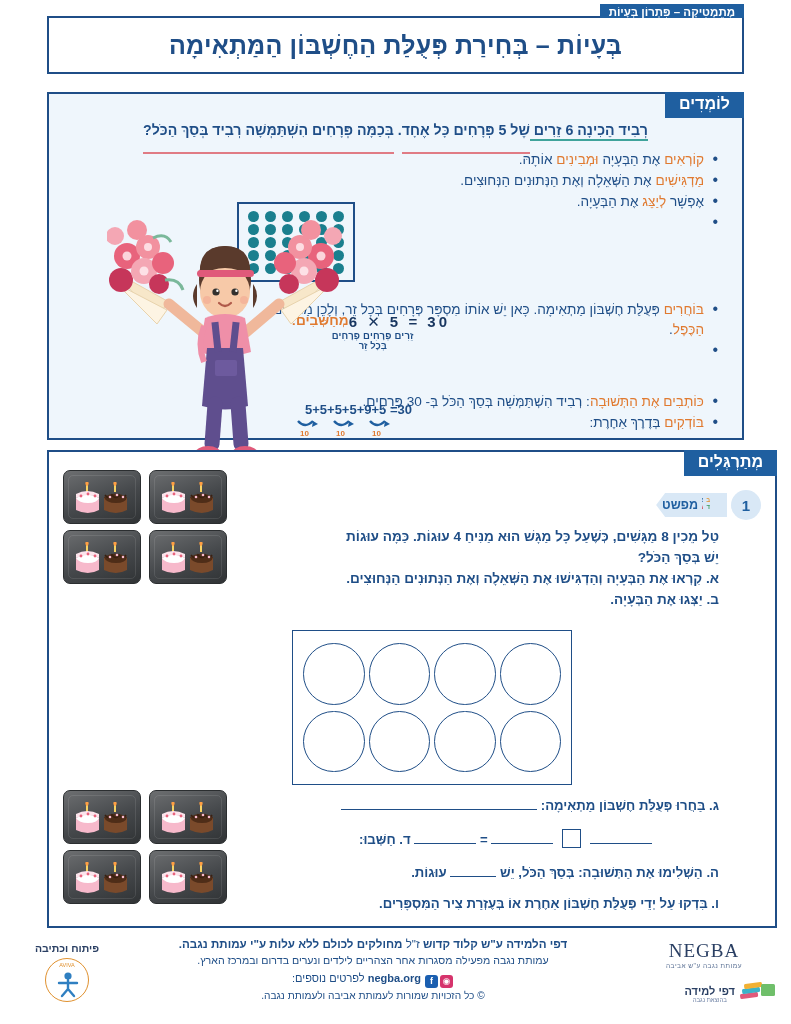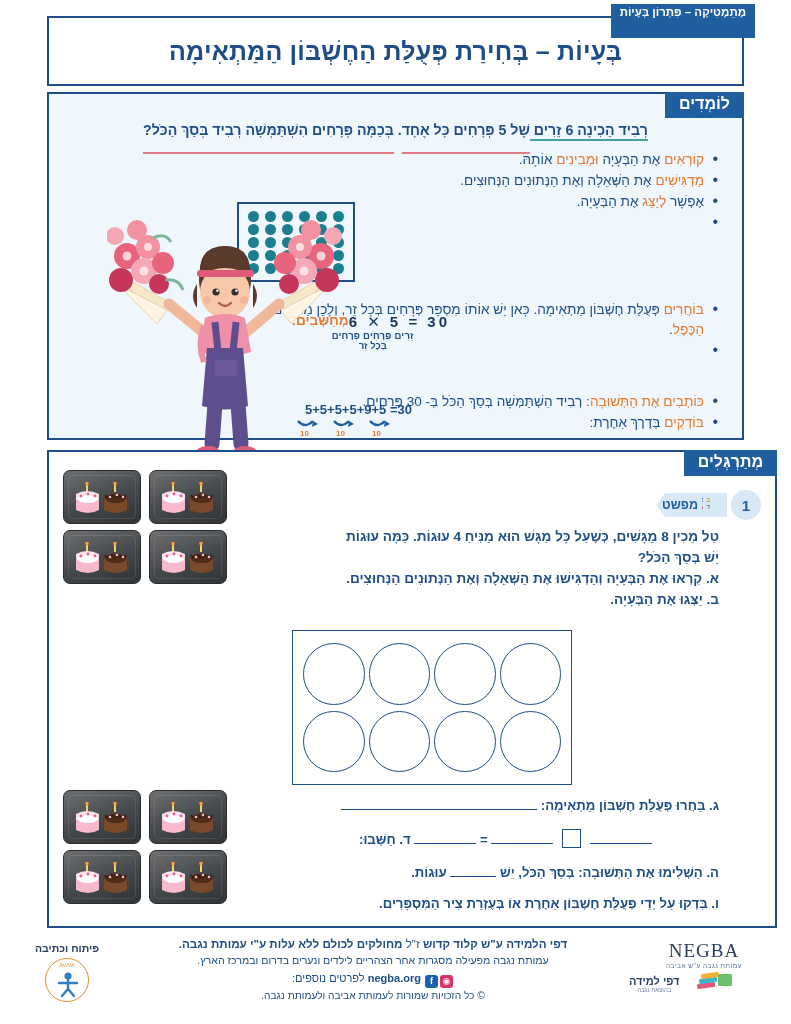--- a/index.html
+++ b/index.html
@@ -13,40 +13,40 @@
     position: relative;
     width: 791px; height: 1024px;
     background: #ffffff;
     overflow: hidden;
   }
 
   
   .title-box {
     position: absolute;
     left: 47px; top: 16px;
-    width: 697px; height: 70px;
+    width: 697px; height: 58px;
     border: 2.5px solid #1f4e87;
     background: #ffffff;
     display: flex; align-items: center; justify-content: center;
   }
   .title-text {
     color: #1f4e87;
     font-size: 25px;
     font-weight: bold;
     letter-spacing: 0.2px;
     white-space: nowrap;
   }
   .kicker {
     position: absolute;
-    right: 36px; top: 4px;
+    right: 47px; top: 4px;
     background: #1f5fa0;
     color: #ffffff;
     font-size: 11.5px;
     font-weight: bold;
-    padding: 2px 9px 20px 9px;
+    padding: 2px 9px 0 9px;
     z-index: 5;
     white-space: nowrap;
   }
 
   
   .lomdim-box {
     position: absolute;
     left: 47px; top: 92px;
     width: 697px; height: 348px;
     border: 2.5px solid #1f4e87;
@@ -777,21 +777,21 @@
       </div>
       <div class="foot-l4">
         <span>©</span>
         <span>כל הזכויות שמורות לעמותת אביבה ולעמותת נגבה.</span>
       </div>
     </div>
 
     <div class="foot-right">
       <div class="negba-word">NEGBA</div>
       <div class="negba-sub">עמותת נגבה ע"ש אביבה</div>
-      <div style="display:flex;align-items:center;justify-content:flex-end;gap:16px;margin-top:2px">
+      <div style="display:flex;align-items:center;justify-content:flex-start;gap:4px;margin-top:12px">
         <svg width="40" height="26" viewBox="0 0 40 26">
           <rect x="1" y="12" width="18" height="5" rx="1.5" fill="#e05a7a" transform="rotate(-8 10 14)"></rect>
           <rect x="3" y="7" width="18" height="5" rx="1.5" fill="#3bb4c9" transform="rotate(-8 12 9)"></rect>
           <rect x="5" y="2" width="18" height="5" rx="1.5" fill="#f2b134" transform="rotate(-8 14 4)"></rect>
           <rect x="22" y="3" width="14" height="12" rx="1.5" fill="#6fbf6a"></rect>
         </svg>
         <div>
           <div class="dapei">דפי למידה</div>
           <div class="dapei-sub">בהוצאת נגבה</div>
         </div>

